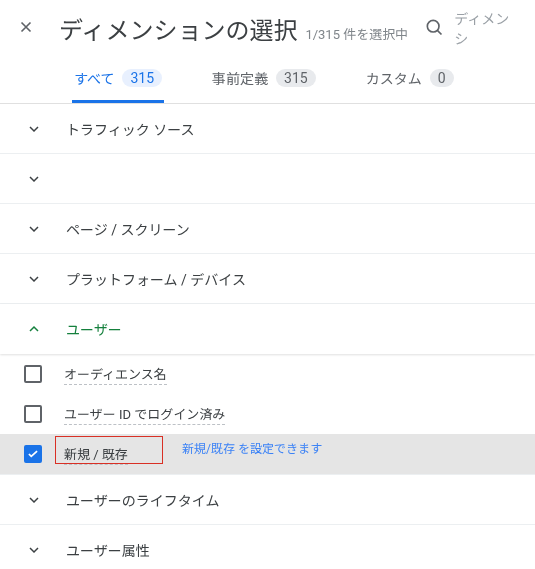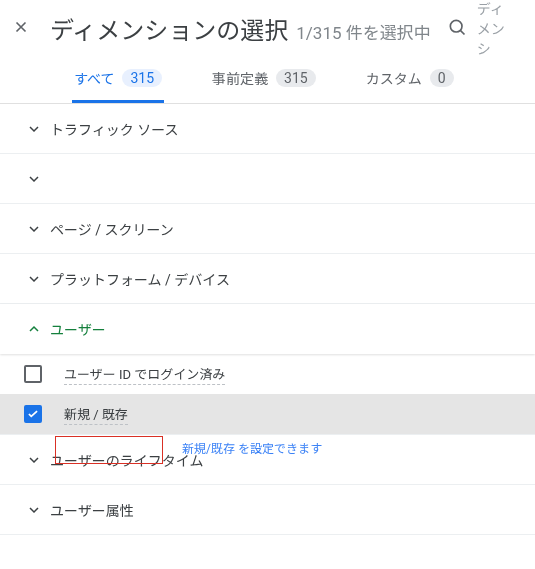--- a/index.html
+++ b/index.html
@@ -24,21 +24,21 @@
   .close-btn {
     width: 40px; height: 40px;
     display: flex; align-items: center; justify-content: center;
     border-radius: 50%;
     cursor: pointer;
     color: #5f6368;
   }
   .close-btn svg { width: 18px; height: 18px; }
   .title-block { display: flex; align-items: baseline; gap: 8px; flex: 0 0 auto; margin-left: 8px;}
   .title { font-size: 24px; color: #3c4043; }
-  .subtitle { font-size: 17px; color: #80868b; }
+  .subtitle { font-size: 13px; color: #80868b; }
   .search {
     margin-left: auto;
     display: flex; align-items: center;
     color: #5f6368;
     gap: 10px;
     padding: 0 8px;
   }
   .search svg { width: 20px; height: 20px; }
   .search-placeholder { color: #9aa0a6; font-size: 14px; }
 
@@ -78,21 +78,21 @@
     color: #1a73e8;
   }
 
   
   .list { max-height: 465px; overflow-y: auto; }
   .group-row {
     display: flex;
     align-items: center;
     height: 50px;
     padding: 0 16px 0 24px;
-    gap: 6px;
+    gap: 22px;
     border-bottom: 1px solid #eceff1;
     cursor: pointer;
     color: #3c4043;
     font-size: 14px;
   }
   .group-row.expanded { color: #15803d; border-bottom: none; box-shadow: 0 1px 2px rgba(0,0,0,.12);}
   .chevron { width: 20px; height: 20px; flex-shrink: 0; display:flex; align-items:center; justify-content:center;}
   .chevron svg { width: 16px; height: 16px; }
 
   
@@ -224,20 +224,24 @@
 
   <div class="group-row expanded">
     <span class="chevron">
         <svg viewBox="0 0 24 24" fill="none" stroke="currentColor" stroke-width="2.2">
           <path d="m6 15 6-6 6 6"></path>
         </svg>
       </span>
     <span>ユーザー</span>
   </div>
   <div class="sub-list">
+    <div class="sub-item">
+      <span class="checkbox"></span>
+      <span class="label">オーディエンス名</span>
+    </div>
     <div class="sub-item">
       <span class="checkbox"></span>
       <span class="label">ユーザー ID でログイン済み</span>
     </div>
     <div class="sub-item selected">
       <span class="checkbox checked">
         <svg viewBox="0 0 24 24" fill="none" stroke="currentColor" stroke-width="3">
             <path d="m5 12 4 4L19 7"></path>
           </svg>
       </span>

